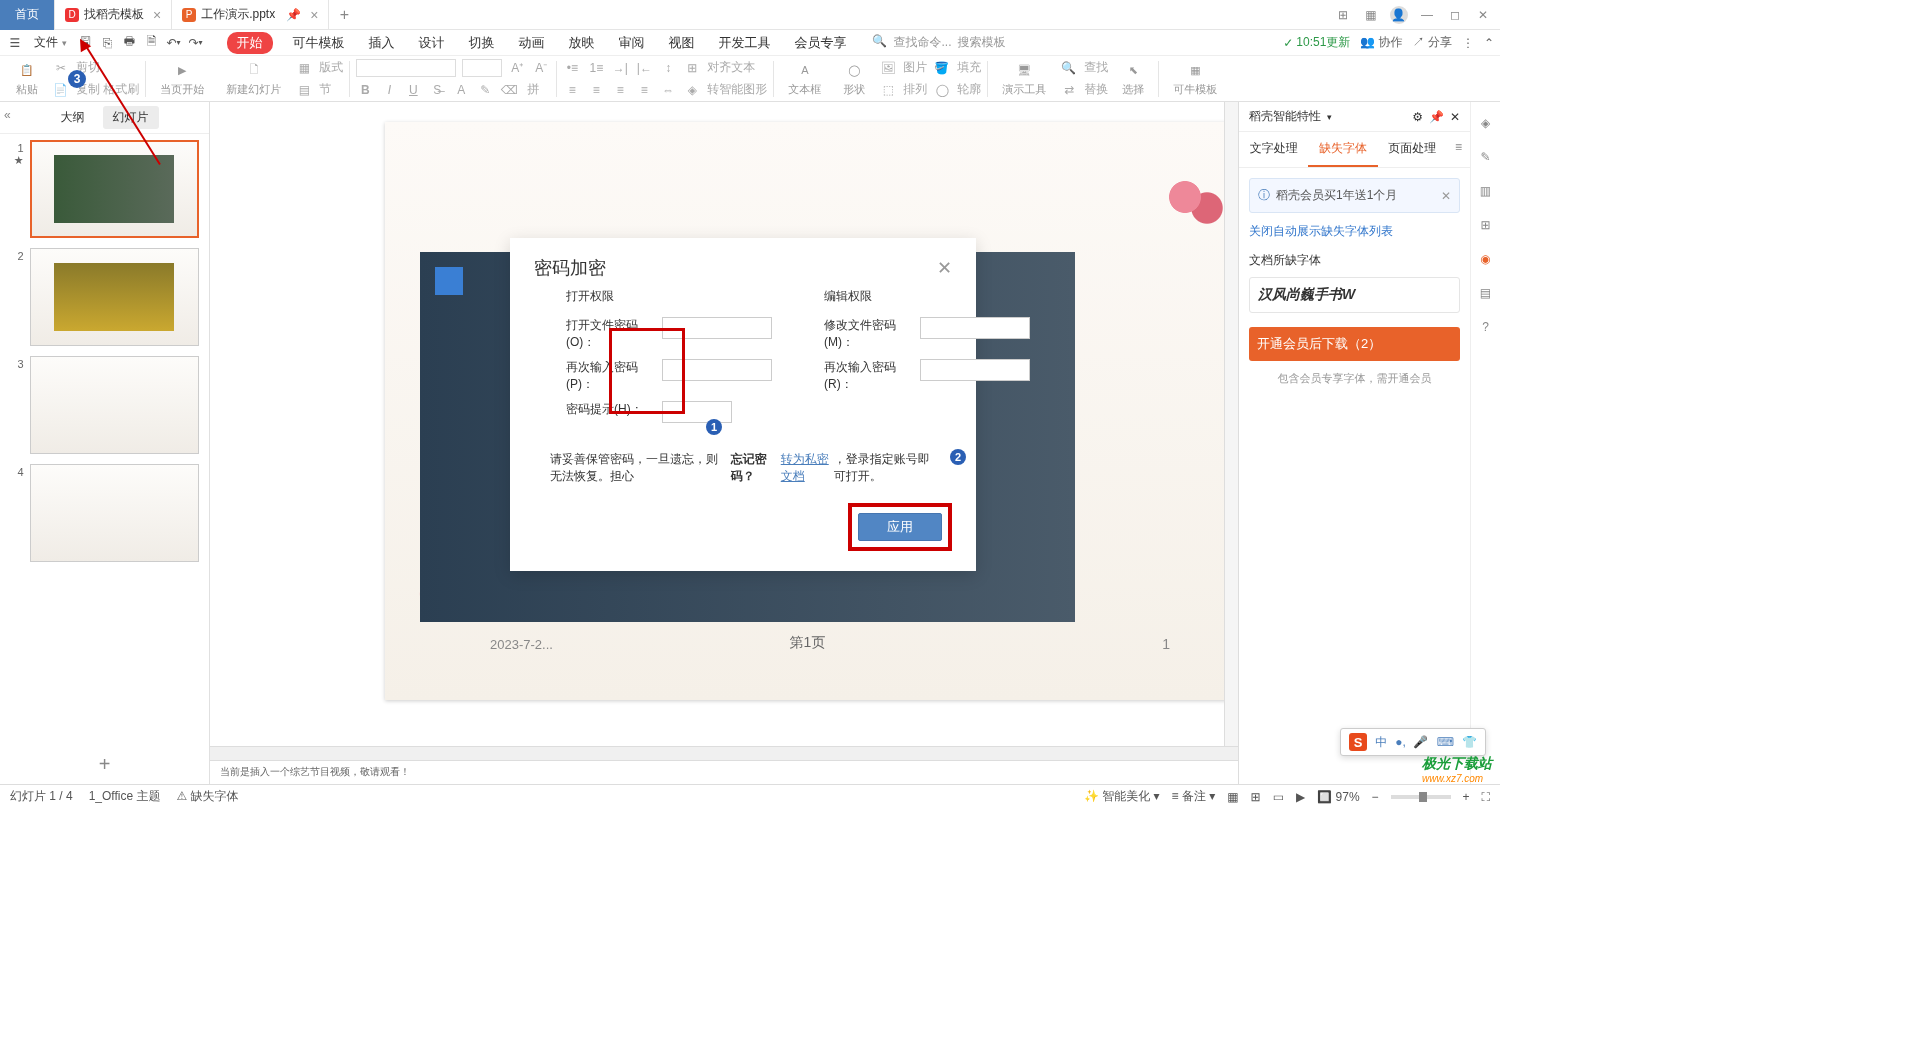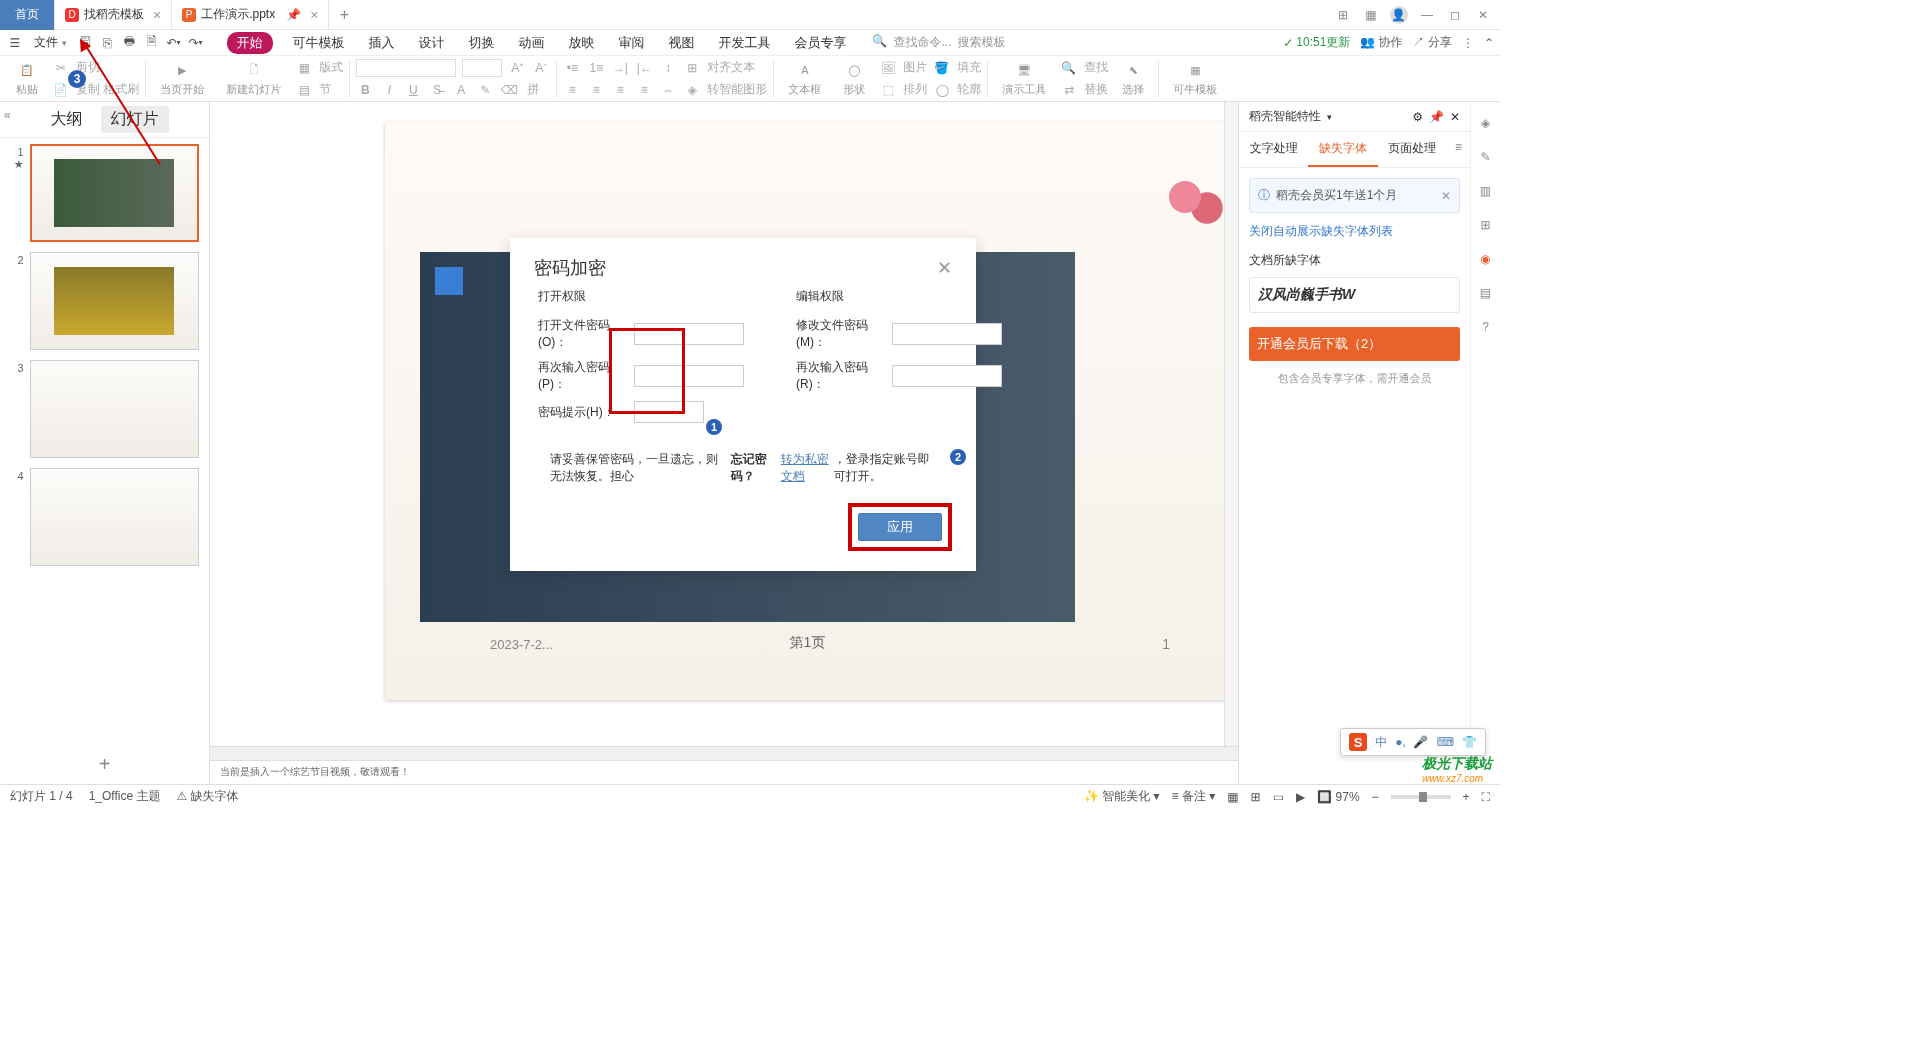--- a/index.html
+++ b/index.html
@@ -15,40 +15,40 @@
 .titlebar-right { margin-left: auto; display: flex; gap: 10px; padding-right: 8px; align-items: center; color: #888; }
 .win-btn { width: 18px; height: 18px; display: flex; align-items: center; justify-content: center; }
 
 
 .menubar { height: 26px; background: #fff; display: flex; align-items: center; padding: 0 6px; gap: 4px; border-bottom: 1px solid #eee; }
 .menubar .mb-left { display: flex; align-items: center; gap: 4px; }
 .file-btn { display: flex; align-items: center; gap: 4px; padding: 2px 6px; }
 .qat-icon { width: 18px; height: 18px; display: flex; align-items: center; justify-content: center; color: #555; }
 .menu-tabs { display: flex; gap: 16px; margin-left: 18px; }
 .menu-tab { font-size: 13px; color: #333; padding: 2px 4px; }
-.menu-tab.active { background: #be185d; color: #fff; border-radius: 10px; padding: 2px 10px; }
+.menu-tab.active { background: #ef4444; color: #fff; border-radius: 10px; padding: 2px 10px; }
 .search-box { display: flex; gap: 6px; margin-left: 18px; color: #999; }
 .menubar-right { margin-left: auto; display: flex; gap: 10px; align-items: center; color: #666; }
 .time-upd { color: #2d9948; display: flex; align-items: center; gap: 3px; }
 
 
 .ribbon { height: 46px; background: #fff; border-bottom: 1px solid #e0e0e0; display: flex; align-items: center; padding: 0 8px; gap: 6px; }
 .rgroup { display: flex; flex-direction: column; align-items: center; justify-content: center; padding: 0 8px; color: #999; font-size: 11px; gap:2px; }
 .rgroup .ri { width: 20px; height: 20px; display:flex; align-items:center; justify-content:center; }
 .vsep { width: 1px; height: 36px; background: #e5e5e5; }
 .rrow { display: flex; gap: 6px; align-items: center; color:#aaa; }
 .rcol { display: flex; flex-direction: column; gap: 4px; }
 .small-btn { width: 18px; height: 18px; display:flex; align-items:center; justify-content:center; color:#aaa; }
 .font-sel { border: 1px solid #ddd; height: 18px; width: 100px; display: flex; align-items: center; padding: 0 4px; color: #aaa; }
 .size-sel { border: 1px solid #ddd; height: 18px; width: 40px; display: flex; align-items: center; padding: 0 4px; color:#aaa; }
 
 
 .main { display: flex; height: 682px; }
 .leftpanel { width: 210px; border-right: 1px solid #e0e0e0; display: flex; flex-direction: column; background:#fff; }
-.leftpanel-tabs { display: flex; justify-content: center; gap: 8px; padding: 4px; border-bottom: 1px solid #eee; font-size: 16px; }
+.leftpanel-tabs { display: flex; justify-content: center; gap: 8px; padding: 4px; border-bottom: 1px solid #eee; font-size: 12px; }
 .lptab { padding: 3px 10px; }
 .lptab.active { background: #ececec; border-radius: 3px; }
 .thumbs { flex: 1; overflow-y: auto; padding: 6px 10px; }
 .thumb-wrap { display: flex; gap: 6px; margin-bottom: 10px; }
 .thumb-num { width: 14px; text-align: right; color: #666; font-size: 11px; padding-top:2px; }
 .thumb { width: 175px; height: 98px; border: 1px solid #ccc; background: linear-gradient(#fdfcfa,#f0ece6); position: relative; display:flex; align-items:center; justify-content:center; }
 .thumb.active { border: 2px solid #e8622a; }
 .thumb .imgph { width: 120px; height: 68px; background: #445; }
 .thumb-add { display:flex; justify-content:center; padding: 8px; color:#888; font-size: 20px; }
 .collapse-arrow { position: absolute; top: 108px; left: 4px; color: #888; font-size: 12px; }
@@ -93,24 +93,24 @@
 .sb-right { margin-left: auto; display: flex; align-items: center; gap: 12px; }
 
 
 .modal-overlay { position: absolute; left: 0; top: 0; right: 0; bottom: 0; pointer-events: none; }
 .modal { position: absolute; left: 510px; top: 238px; width: 466px; background: #fff; box-shadow: 0 4px 16px rgba(0,0,0,.15); padding: 0; pointer-events: auto; }
 .modal-hd { padding: 18px 24px 8px; display: flex; align-items: center; }
 .modal-title { font-size: 18px; font-weight: 400; }
 .modal-close { margin-left: auto; color: #999; font-size: 18px; }
 .modal-sub { padding: 0 24px 12px; font-size: 12px; color: #666; }
 .modal-sub a { color: #4a7ebb; text-decoration: underline; }
-.modal-cols { display: flex; padding: 0 28px; gap: 8px; }
+.modal-cols { display: flex; padding: 0 28px; gap: 8px; margin-left: 28px; }
 .mcol { flex: 1; }
 .mcol-title { font-size: 12px; margin-bottom: 12px; color: #333; }
-.field-row { display: flex; align-items: center; margin-bottom: 8px; gap: 4px; }
+.field-row { display: flex; align-items: flex-start; margin-bottom: 8px; gap: 4px; }
 .field-label { font-size: 12px; color: #333; width: 92px; text-align: left; }
 .field-input { border: 1px solid #ccc; height: 22px; width: 110px; padding: 0 4px; }
 .col-sep { width: 1px; background: #e0e0e0; margin: 0 18px; align-self: stretch; }
 .red-box1 { position: absolute; border: 3px solid #cc0000; pointer-events: none; }
 .badge-num { position:absolute; width:16px; height:16px; border-radius:50%; background:#2a5fb4; color:#fff; font-size:11px; display:flex; align-items:center; justify-content:center; font-weight:bold; }
 .modal-warn { padding: 20px 40px 10px; font-size: 12px; color: #333; display:flex; align-items:center; gap:2px; }
 .modal-warn a { color: #4a7ebb; text-decoration: underline; }
 .modal-ft { padding: 8px 24px 20px; display: flex; justify-content: flex-end; }
 .apply-btn { background: #5186c4; border:1px solid #4676b0; color: #fff; padding: 4px 28px; font-size: 13px; border-radius:2px; }
 .red-box-apply { border: 4px solid #cc0000; padding: 6px; }

